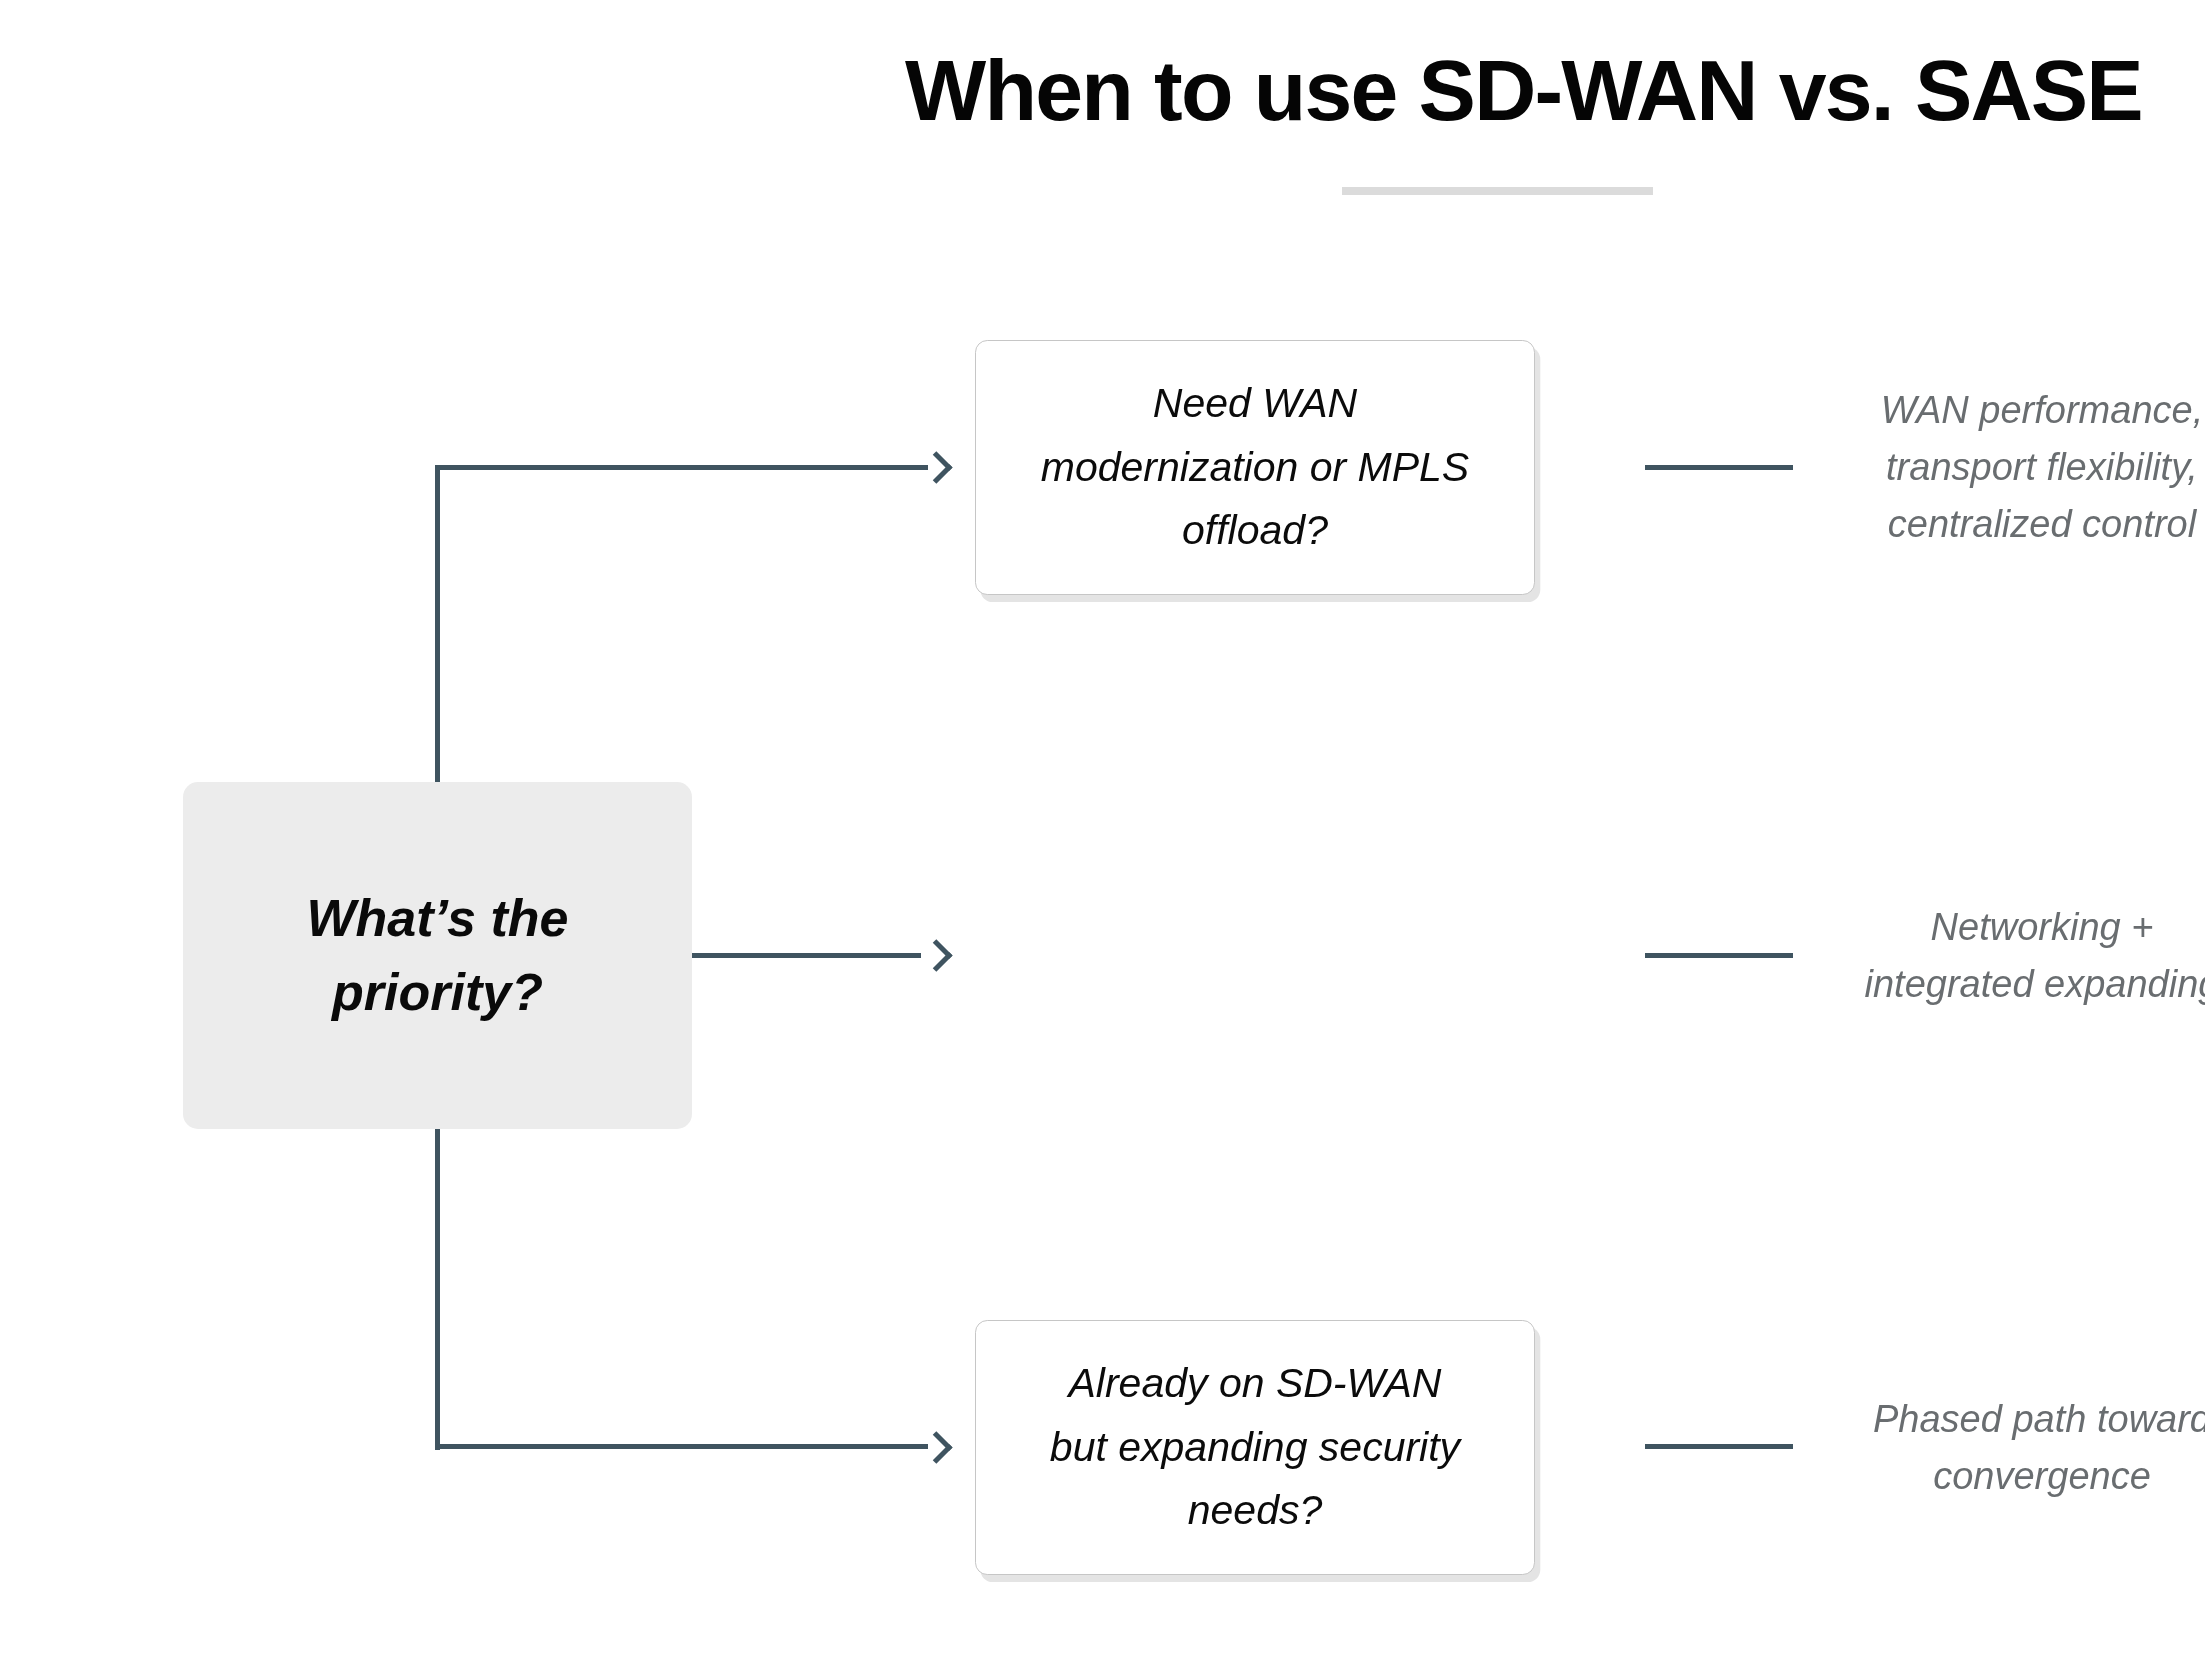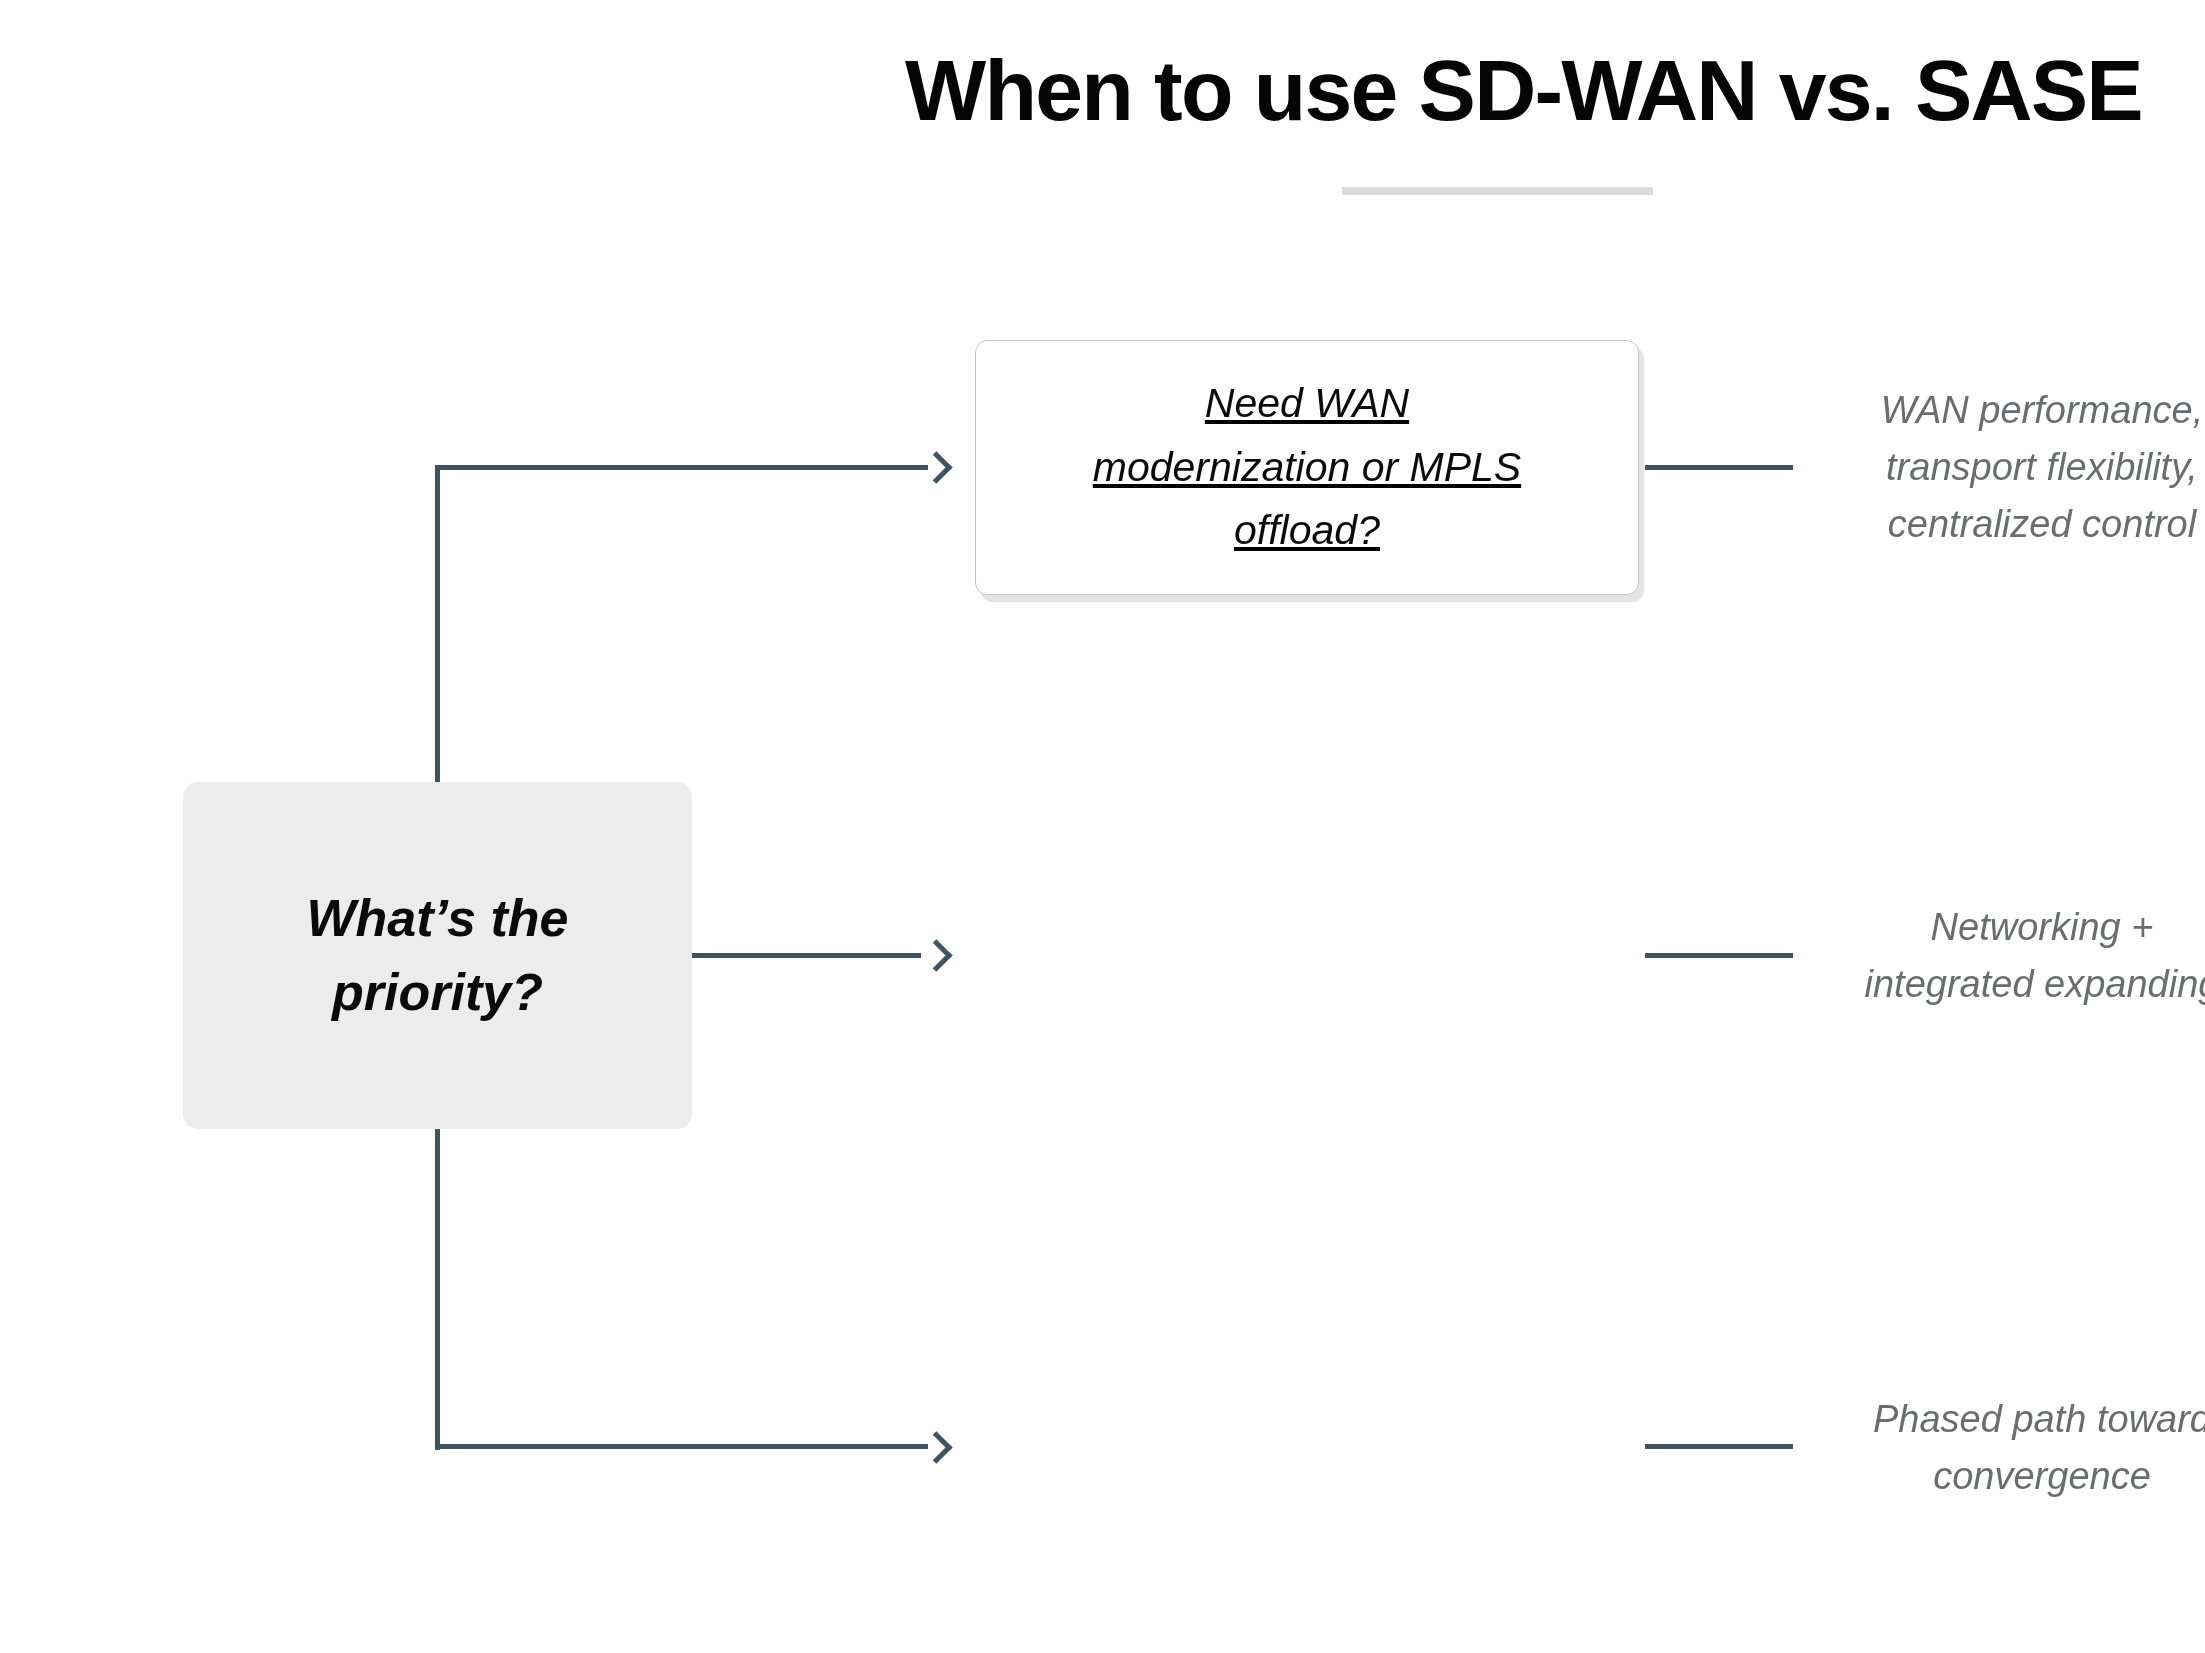--- a/index.html
+++ b/index.html
@@ -38,27 +38,27 @@
   .root-box .label{
     font-size:52px;
     font-weight:700;
     line-height:1.42;
     color:#0a0a0a;
     text-align:center;
     white-space:pre-line;
   }
   .qbox{
     position:absolute;
-    left:975px; width:664px; height:255px;
+    left:975px; width:560px; height:255px;
     background:#ffffff;
     border:1.3px solid #C6C6C6;
     border-radius:12.3px;
     box-shadow:5.3px 7px 0 #E4E4E4;
     box-sizing:border-box;
-    display:flex; align-items:center; justify-content:center;text-decoration:underline;
+    display:flex; align-items:center; justify-content:center;
   }
   .qbox .label{
     font-style:italic;
     font-size:41px;
     line-height:1.55;
     color:#0b0b0b;
     text-align:center;
     white-space:pre-line;
   }
   .criteria{
@@ -122,20 +122,25 @@
 transport flexibility,
 centralized control</div>
   </div>
 
   <div class="hline" style="left:1645px;top:953px;width:148px;"></div>
   <div class="criteria row2">
     <div class="label">Networking +
 integrated expanding</div>
   </div>
 
+  <div class="qbox row3">
+    <div class="label">Already on SD-WAN
+but expanding security
+needs?</div>
+  </div>
   <div class="hline" style="left:1645px;top:1444px;width:148px;"></div>
   <div class="criteria row3">
     <div class="label">Phased path toward
 convergence</div>
   </div>
 
 </div>
 
 
 </body></html>

